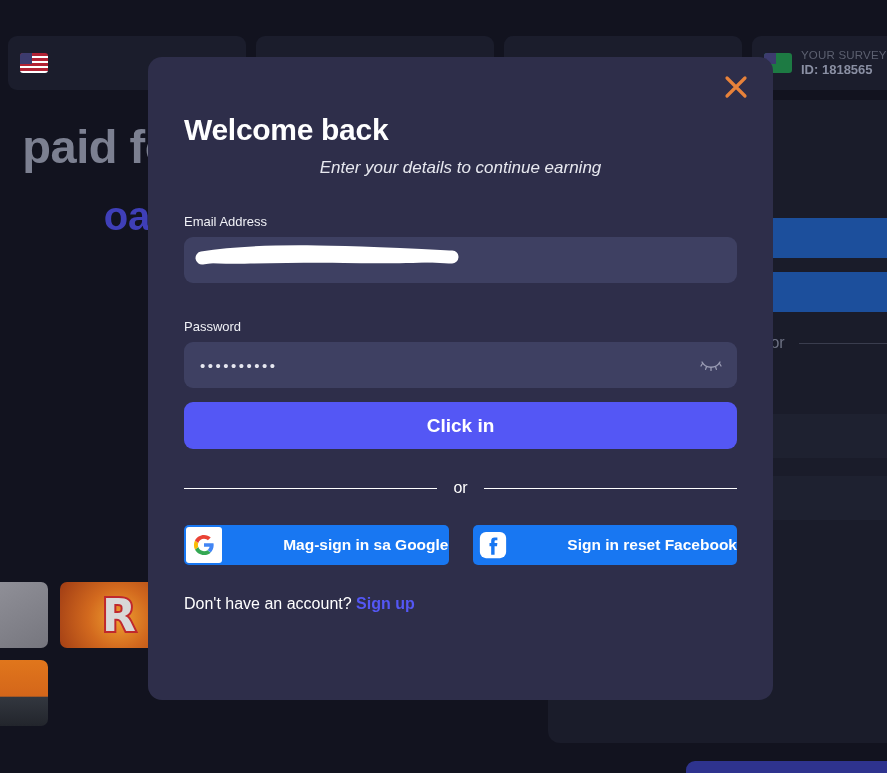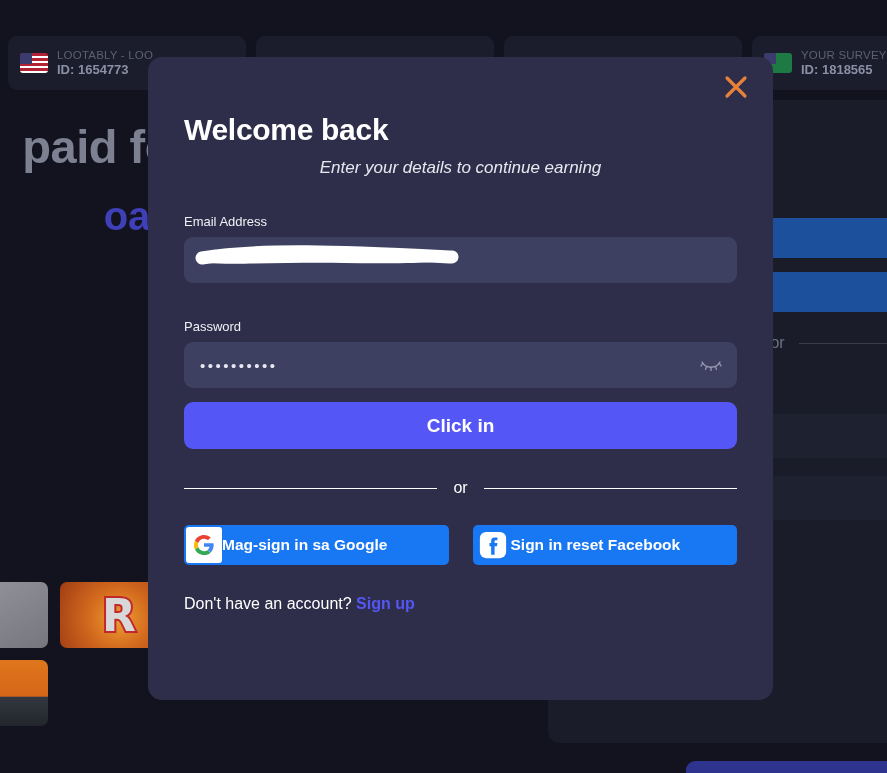--- a/index.html
+++ b/index.html
@@ -103,42 +103,38 @@
     background: #5457f5; color: #fff; font-size: 19px; font-weight: bold;
     font-family: "Liberation Sans", sans-serif; cursor: pointer;
   }
 
   .or-row { margin-top: 30px; display: flex; align-items: center; gap: 16px; color: #fff; font-size: 16px; }
   .or-row::before, .or-row::after { content: ""; height: 1px; background: #ffffff; flex: 1; }
 
   .social { margin-top: 28px; display: flex; gap: 24px; }
   .sbtn { flex: 1; height: 40px; border-radius: 5px; background: #1877f2; display: flex; align-items: center;
           color: #fff; font-size: 15.5px; font-weight: bold; cursor: pointer; position: relative; }
-  .sbtn .lbl { flex: 1; text-align: left; white-space: nowrap; }
+  .sbtn .lbl { flex: 1; text-align: right; white-space: nowrap; }
   .gbox { width: 36px; height: 36px; margin-left: 2px; background: #fff; border-radius: 3px;
           display: flex; align-items: center; justify-content: center; flex: none; }
   .fbox { width: 36px; height: 36px; margin-left: 2px; display: flex; align-items: center; justify-content: center; flex: none; }
 
   .bottom { margin-top: 30px; text-align: left; font-size: 16px; color: #ffffff; }
   .bottom .lk { color: #5457f5; font-weight: bold; cursor: pointer; }
 </style>
 </head>
 <body>
 
 <div id="root">
 
   <div class="bg">
 
     <div class="ticker">
       <div class="tkcard">
         <div class="flag"></div>
-        <div class="tktext">
-          <div class="tktitle">LOOTABLY - LOO</div>
-          <div class="tkid">ID: 1654773</div>
-        </div>
       </div>
       <div class="tkcard">
         <div class="tktext">
           <div class="tktitle"></div>
           <div class="tkid"></div>
         </div>
       </div>
       <div class="tkcard">
         <div class="tktext">
           <div class="tktitle"></div>

